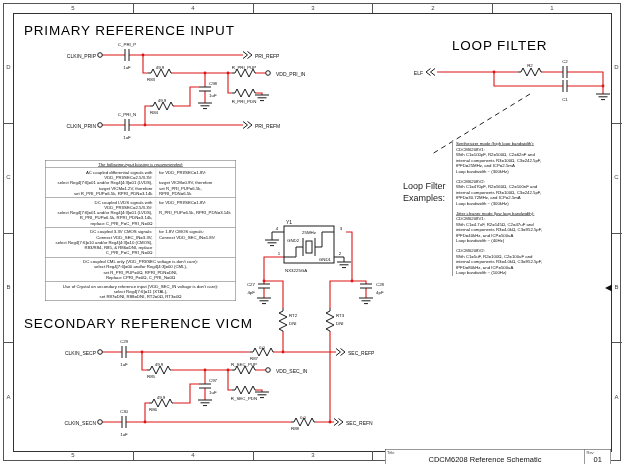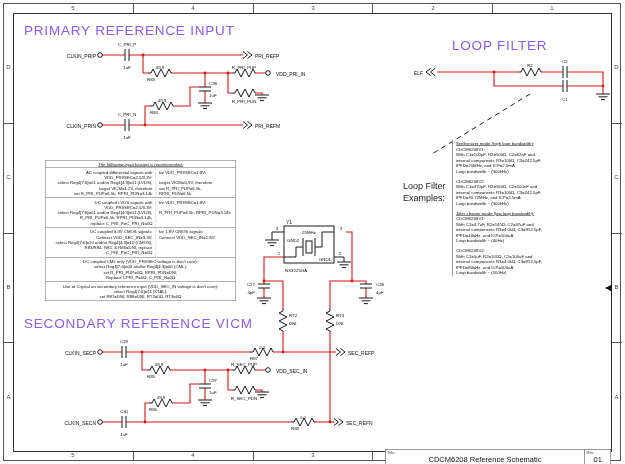--- a/index.html
+++ b/index.html
@@ -6,21 +6,21 @@
   #sheet{position:relative;width:625px;height:464px;background:#fff;font-family:"Liberation Sans",sans-serif;color:#111;overflow:hidden;}
   .abs{position:absolute;}
   
   #outer-border{left:3px;top:3px;width:616px;height:456px;border:1px solid #555;}
   #inner-border{left:13px;top:13px;width:597px;height:437px;border:1.4px solid #333;}
   .band-label{font-size:6px;color:#444;text-align:center;width:20px;height:9px;line-height:9px;}
   .band-letter{font-size:6px;color:#444;text-align:center;width:9px;height:10px;line-height:10px;}
   .tick-v{width:1px;height:10px;background:#555;}
   .tick-h{width:10px;height:1px;background:#555;}
   
-  .sec-title{font-size:13.5px;letter-spacing:0.8px;color:#8b5cf6;white-space:nowrap;}
+  .sec-title{font-size:13.5px;letter-spacing:0.8px;color:#000000;white-space:nowrap;}
   
   .scaled{transform:scale(0.5);transform-origin:0 0;}
   #notes-wrap{left:45px;top:160px;width:190px;}
   #notes-inner{width:380px;border:1px solid #666;font-size:8.6px;line-height:1.22;background:#fff;}
   .note-row{border-top:1px solid #666;display:flex;}
   .note-header{text-align:center;font-style:italic;text-decoration:underline;padding:2px 6px;}
   .note-left{flex:0 0 208px;text-align:right;padding:3px 6px;white-space:pre-line;}
   .note-right{flex:1;border-left:1px dotted #999;padding:3px 6px;text-align:left;white-space:pre-line;}
   .note-full{border-top:1px solid #666;text-align:center;padding:3px 8px;white-space:pre-line;}
   #lf-examples-wrap{left:456px;top:141px;width:130px;}

